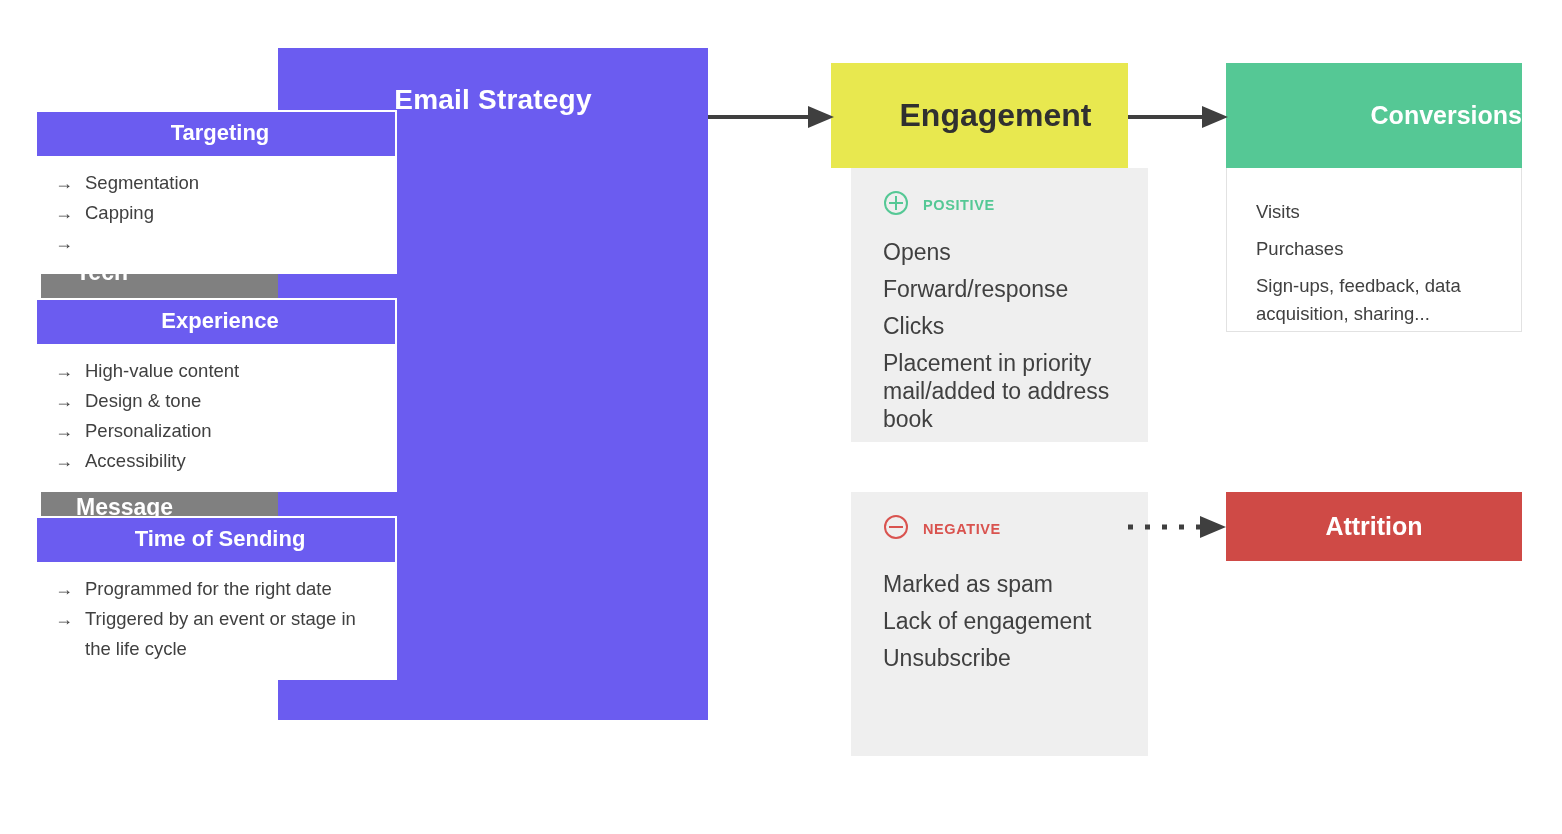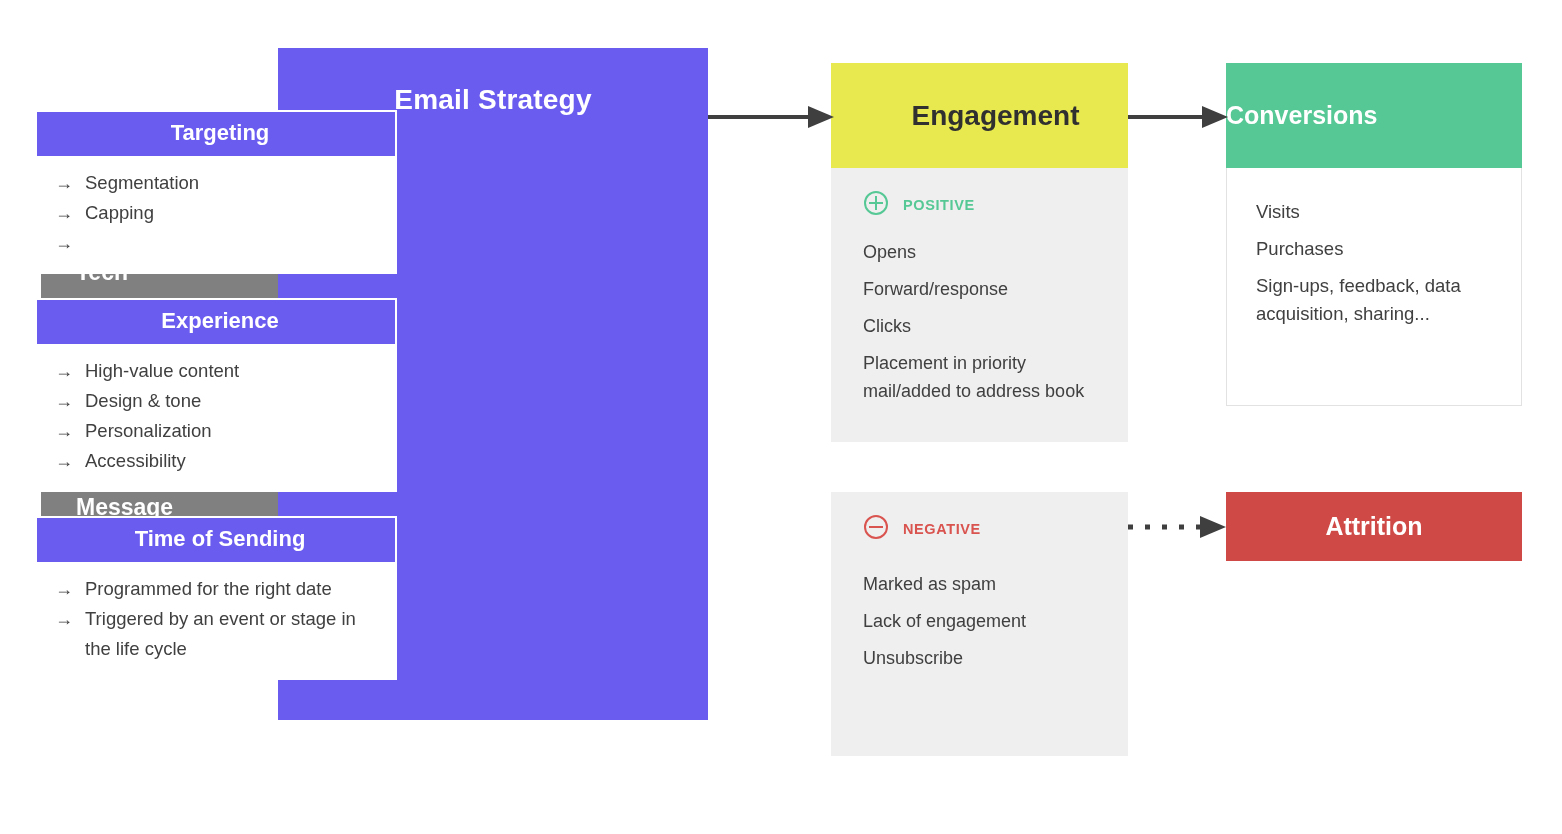--- a/index.html
+++ b/index.html
@@ -107,30 +107,31 @@
   .engagement-head {
     position: absolute;
     left: 831px;
     top: 63px;
     width: 297px;
     height: 105px;
     background: #E8E84F;
   }
   .engagement-head .h {
     color: #303030;
-    font-size: 28px;
+    font-size: 32px;
     font-weight: bold;
     text-align: center;
     line-height: 105px;
     padding-left: 32px;
   }
   .panel-gray {
     position: absolute;
     background: #EFEFEF;
     box-sizing: border-box;
+    margin-left: 20px;
   }
   .panel-positive {
     left: 831px;
     top: 168px;
     width: 297px;
     height: 274px;
   }
   .panel-negative {
     left: 831px;
     top: 492px;
@@ -148,48 +149,48 @@
     letter-spacing: 0.6px;
     margin-left: 14px;
   }
   .sign-positive .lbl { color: #55C895; }
   .sign-negative .lbl { color: #D9534F; }
   .gray-list {
     padding: 18px 28px 0 32px;
   }
   .gray-list .li {
     color: #404040;
-    font-size: 18px;
+    font-size: 23px;
     line-height: 28px;
     margin-bottom: 9px;
   }
   .gray-list .li:last-child { margin-bottom: 0; }
 
   
   .conversions-head {
     position: absolute;
     left: 1226px;
     top: 63px;
     width: 296px;
     height: 105px;
     background: #55C895;
   }
   .conversions-head .h {
     color: #ffffff;
     font-size: 25px;
     font-weight: bold;
-    text-align: left;
+    text-align: right;
     line-height: 105px;
   }
   .conversions-body {
     position: absolute;
     left: 1226px;
     top: 168px;
     width: 296px;
-    height: 238px;
+    height: 164px;
     background: #ffffff;
     border: 1px solid #E2E2E2;
     border-top: none;
     box-sizing: border-box;
   }
   .conversions-body .wrap { padding: 30px 26px 0 29px; }
   .conversions-body .li {
     color: #404040;
     font-size: 18.5px;
     line-height: 28px;

